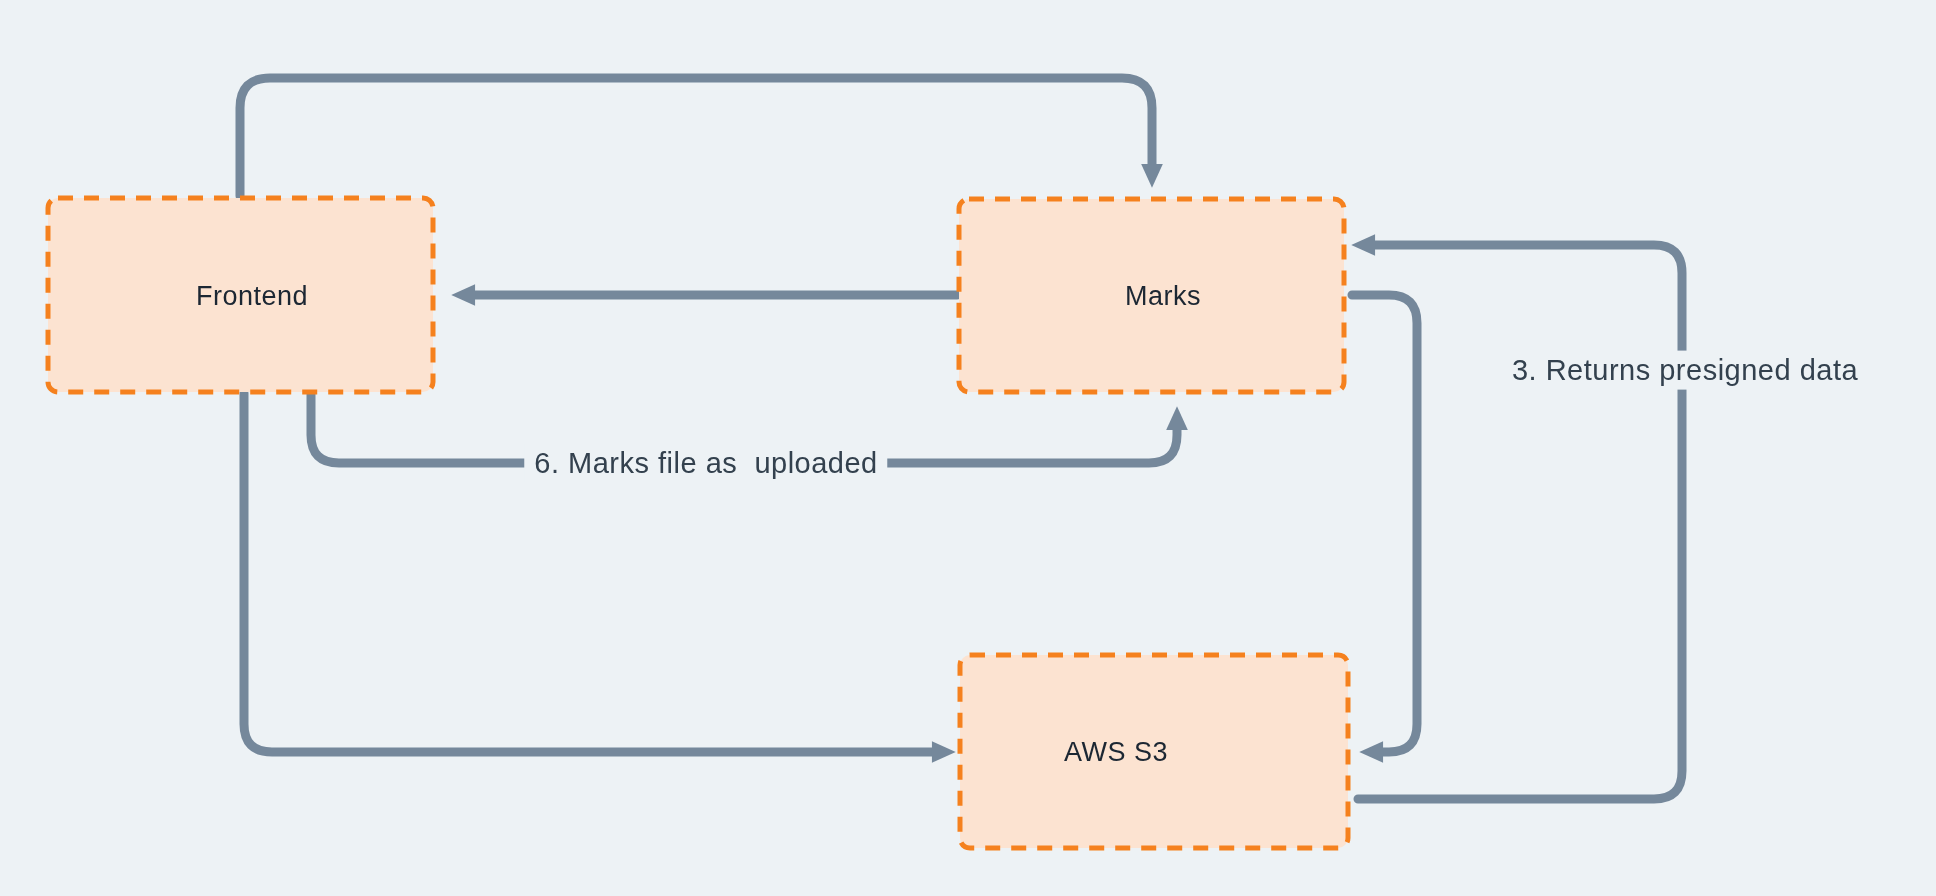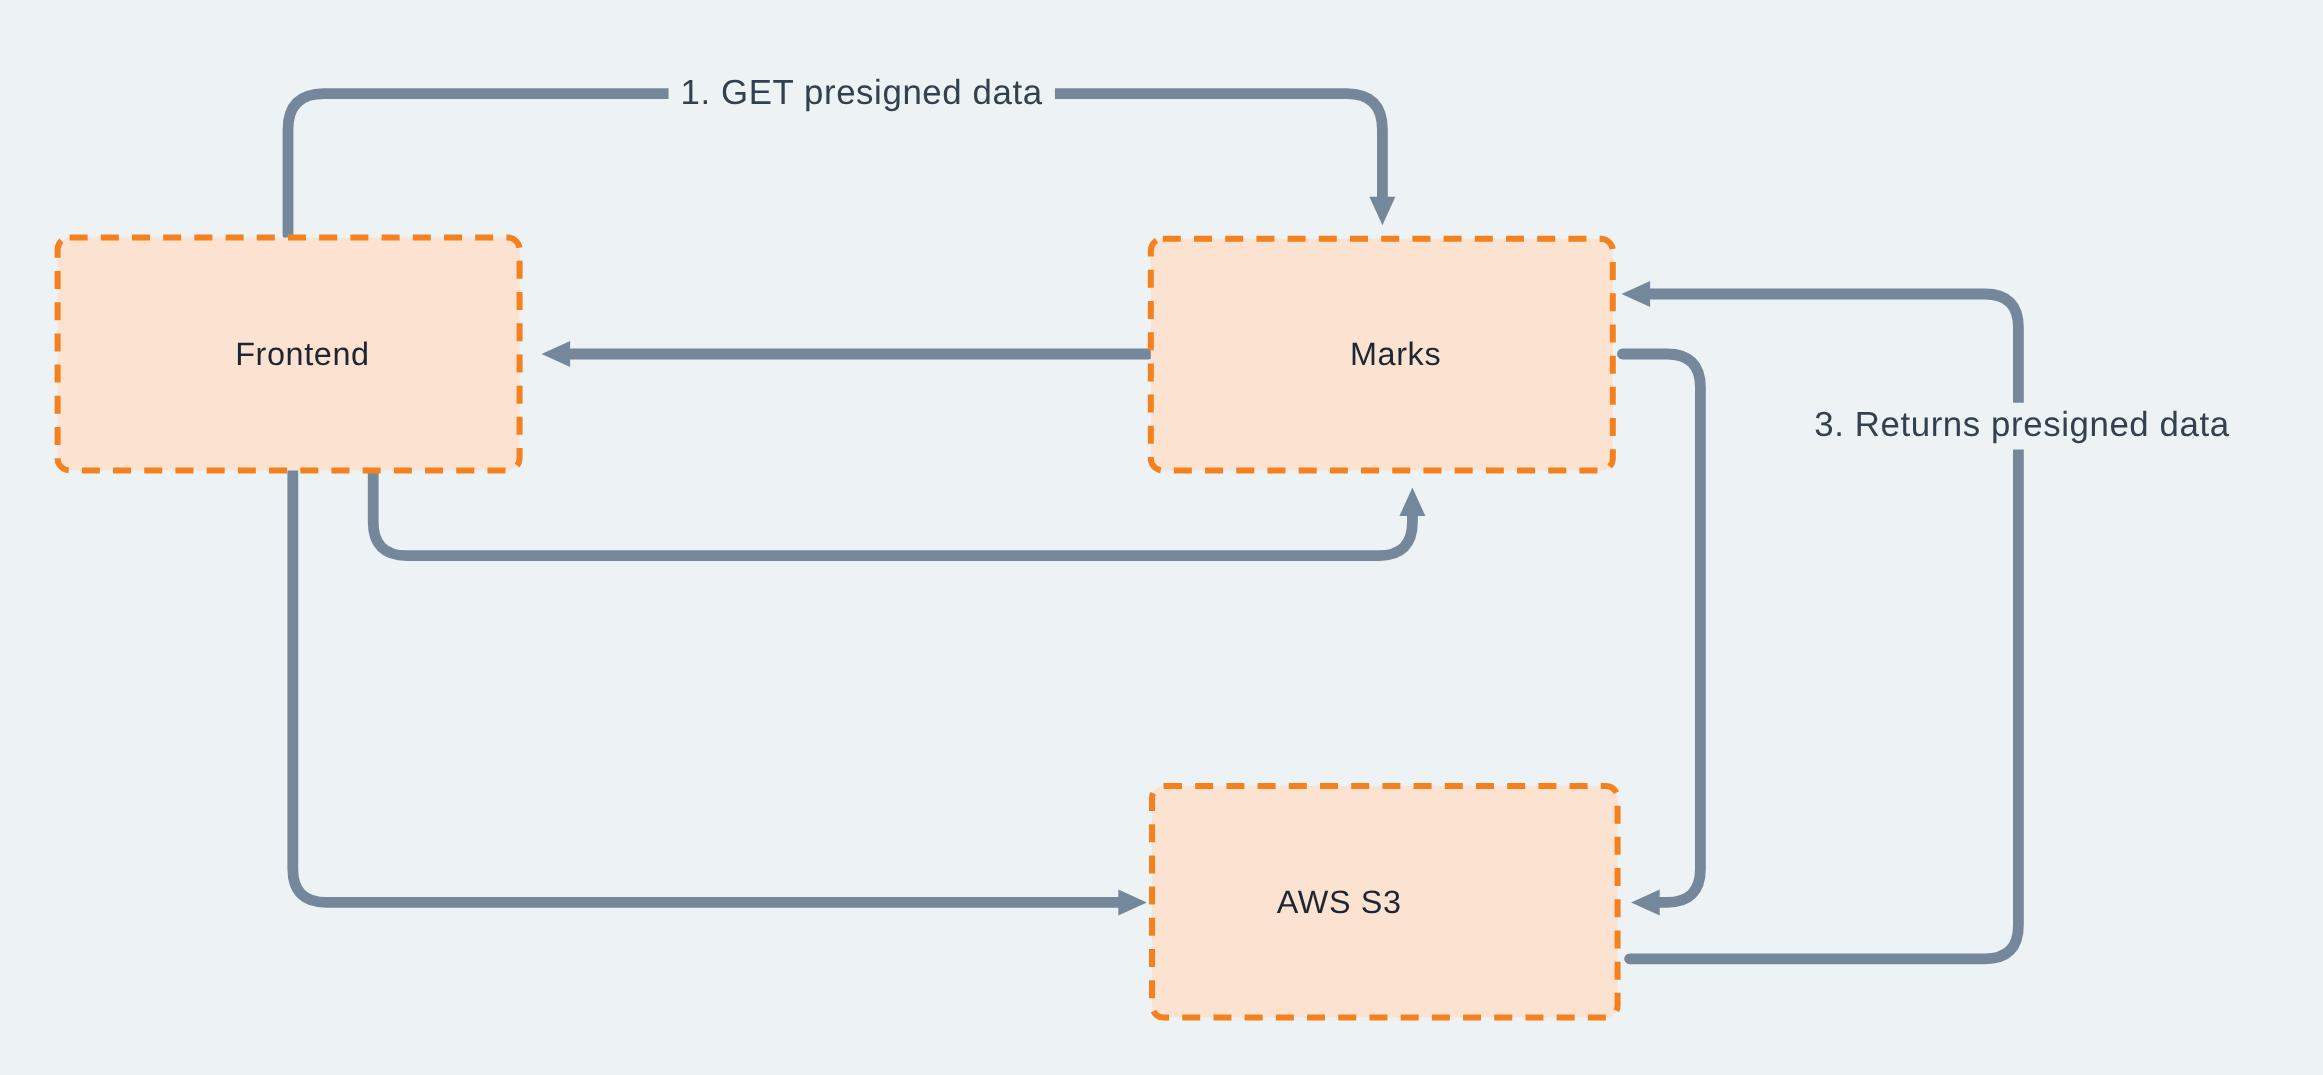--- a/index.html
+++ b/index.html
@@ -74,16 +74,16 @@
 
     <rect class="node-rect" x="48" y="198" width="385" height="194" rx="10"></rect>
     <rect class="node-rect" x="959" y="199" width="385" height="193" rx="10"></rect>
     <rect class="node-rect" x="960" y="655" width="388" height="193" rx="10"></rect>
   </svg>
 
   <div class="node-label" style="left:240px;top:296px;">Frontend</div>
   <div class="node-label" style="left:1151px;top:296px;">Marks</div>
   <div class="node-label" style="left:1104px;top:752px;">AWS S3</div>
 
-  <div class="label" style="left:718px;top:78px;">1. GET presigned data</div>
-  <div class="label" style="left:1685px;top:355px;">3. Returns presigned data</div>
+  <div class="label" style="left:1685px;top:370px;">3. Returns presigned data</div>
+  <div class="label" style="left:706px;top:463px;">6. Marks file as  uploaded</div>
 
 </div>
 
 </body></html>

